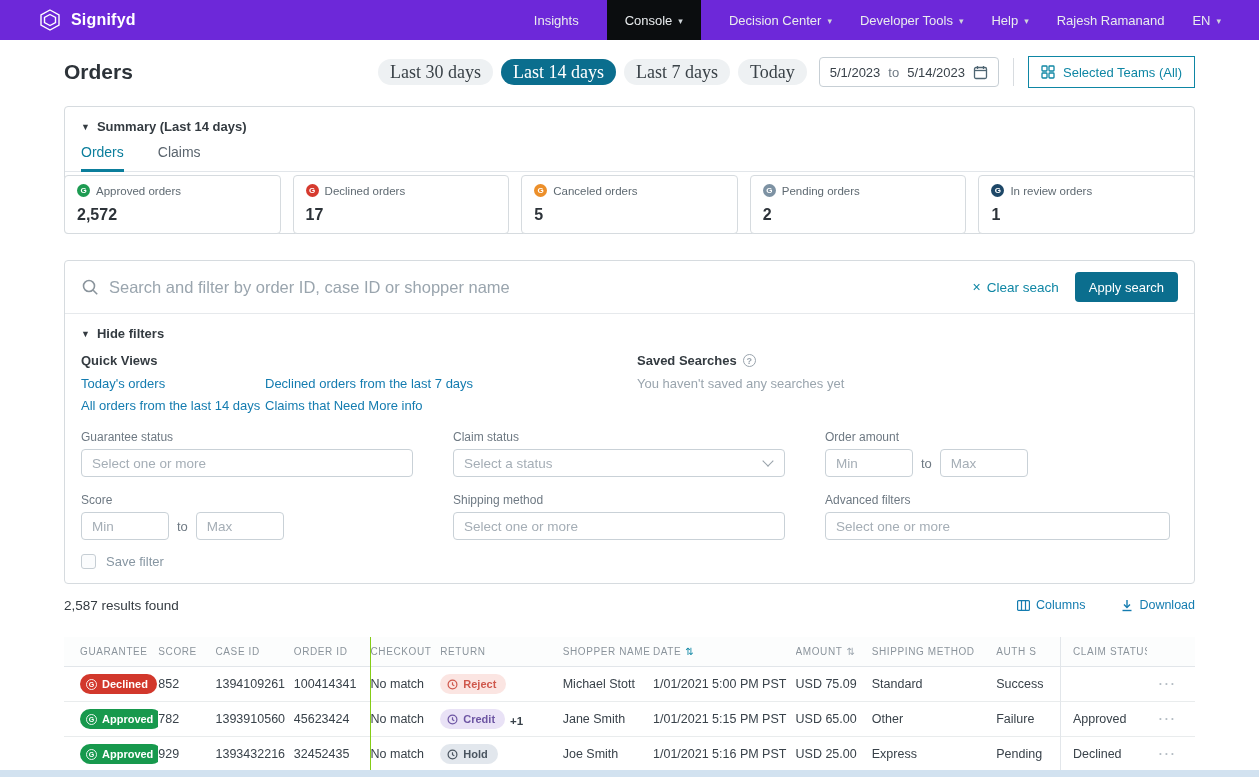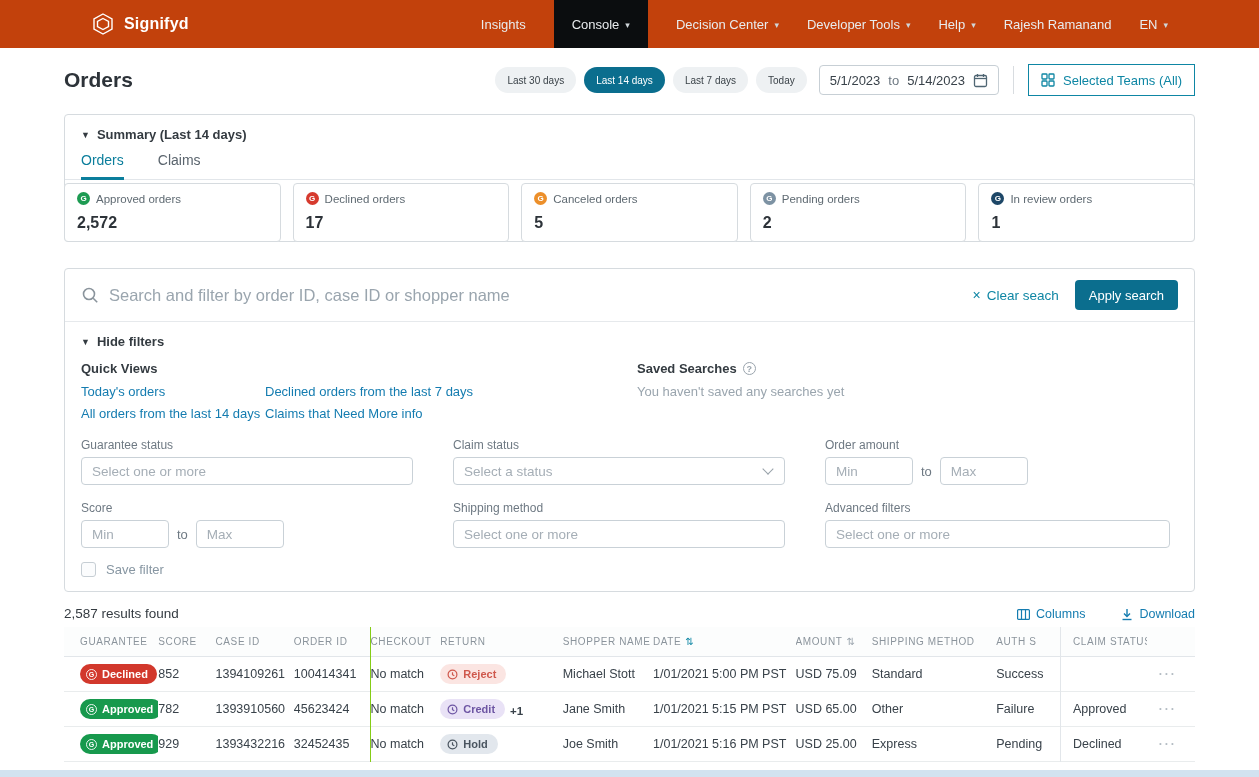--- a/index.html
+++ b/index.html
@@ -2,34 +2,34 @@
 <html><head>
 <meta charset="utf-8">
 <style>
   *{box-sizing:border-box;margin:0;padding:0}
   html,body{width:1259px;height:777px}
   body{font-family:"Liberation Sans",sans-serif;background:#fff;position:relative;overflow:hidden;color:#39424a}
   a{text-decoration:none;cursor:pointer}
   svg{display:block;flex:none}
 
   
-  .topnav{height:48px;background:#c2410c;display:flex;align-items:center;justify-content:space-between;padding:0 91px;color:#f2f4f5}
+  .topnav{height:40px;background:#6d28d9;display:flex;align-items:center;justify-content:space-between;padding:0 38px;color:#f2f4f5}
   .brand{display:flex;align-items:center;gap:9px;cursor:pointer}
   .brand-text{font-size:16px;font-weight:bold;letter-spacing:.2px;color:#fff}
   .nav-items{display:flex;align-items:center;gap:28px;height:100%}
   .nav-item{display:flex;align-items:center;gap:6px;color:#e9ecee;font-size:13px;height:100%;white-space:nowrap}
   .nav-item.active{background:#0b0d0f;padding:0 18px}
   .caret{font-size:9px;color:#cfd5d9;margin-top:1px}
 
   
   .page-head{display:flex;align-items:center;justify-content:space-between;padding:16px 64px 12px}
   .page-title{font-size:21px;color:#2d3339;font-weight:bold}
   .head-controls{display:flex;align-items:center;gap:12px}
   .range-pills{display:flex;gap:8px}
-  .pill{height:26px;padding:0 12px;border-radius:13px;background:#eef1f3;font-size:10px;color:#3a4248;display:flex;align-items:center;border:none;font-family:Liberation Sans, sans-serif;cursor:pointer;white-space:nowrap}
+  .pill{height:26px;padding:0 12px;border-radius:13px;background:#eef1f3;font-size:18px;color:#3a4248;display:flex;align-items:center;border:none;font-family:Liberation Serif, serif;cursor:pointer;white-space:nowrap}
   .pill.active{background:#0b6e8e;color:#fff}
   .date-box{height:30px;border:1px solid #c7cfd5;border-radius:4px;display:flex;align-items:center;gap:8px;padding:0 10px;font-size:13px;cursor:pointer;color:#39424a}
   .date-sep{color:#6e7983}
   .vdiv{width:1px;height:28px;background:#d8dce0;margin:0 2px}
   .teams-btn{height:32px;display:flex;align-items:center;gap:8px;padding:0 12px;border:1px solid #0e86a4;border-radius:0;background:#fff;color:#0e86a4;font-size:13px;font-family:inherit;cursor:pointer;white-space:nowrap}
 
   
   .card{margin:6px 64px 0;border:1px solid #d6dbdf;border-radius:4px;background:#fff}
   .summary-head{display:flex;align-items:center;gap:7px;padding:12px 16px 0;font-size:13px;font-weight:bold;color:#343b41;cursor:pointer}
   .sec-caret{font-size:9px;color:#343b41}
@@ -71,21 +71,21 @@
   .range-inputs{display:flex;align-items:center;gap:8px}
   .range-inputs .f-input{width:88px}
   .to-label{font-size:13px;color:#6e7983}
   .adv-input{width:345px}
   .save-row{display:flex;align-items:center;margin-top:14px}
   .checkbox{width:15px;height:15px;border:1px solid #c6ced4;border-radius:3px;background:#fbfcfd;cursor:pointer;flex:none}
   .save-label{margin-left:10px;font-size:13px;color:#8796a2}
   .save-input{margin-left:38px;width:312px;background:#f3f5f7;border-color:#dadfe3}
 
   
-  .results-bar{display:flex;align-items:flex-end;justify-content:space-between;margin:14px 64px 6px}
+  .results-bar{display:flex;align-items:flex-start;justify-content:space-between;margin:14px 64px 24px}
   .results-count{font-size:13.5px;color:#343b41}
   .table-links{display:flex;align-items:center;gap:36px}
   .tbl-link{display:flex;align-items:center;gap:6px;font-size:12.5px;color:#147cb0}
   .table-wrap{margin:0 64px}
   table{width:100%;border-collapse:collapse;table-layout:fixed}
   thead tr{border-bottom:1px solid #e2e6ea;background:#fcfdfd}
   th{font-size:10px;letter-spacing:.6px;color:#8b949c;text-align:left;font-weight:normal;padding:9px 6px 9px 0;white-space:nowrap;overflow:hidden;cursor:pointer}
   td{font-size:12.5px;color:#39424a;padding:7px 6px 7px 0;white-space:nowrap;overflow:hidden;height:34px;vertical-align:middle}
   tbody tr{border-bottom:1px solid #e9eced;cursor:pointer;background:#fff}
   th:first-child,td:first-child{padding-left:16px}

